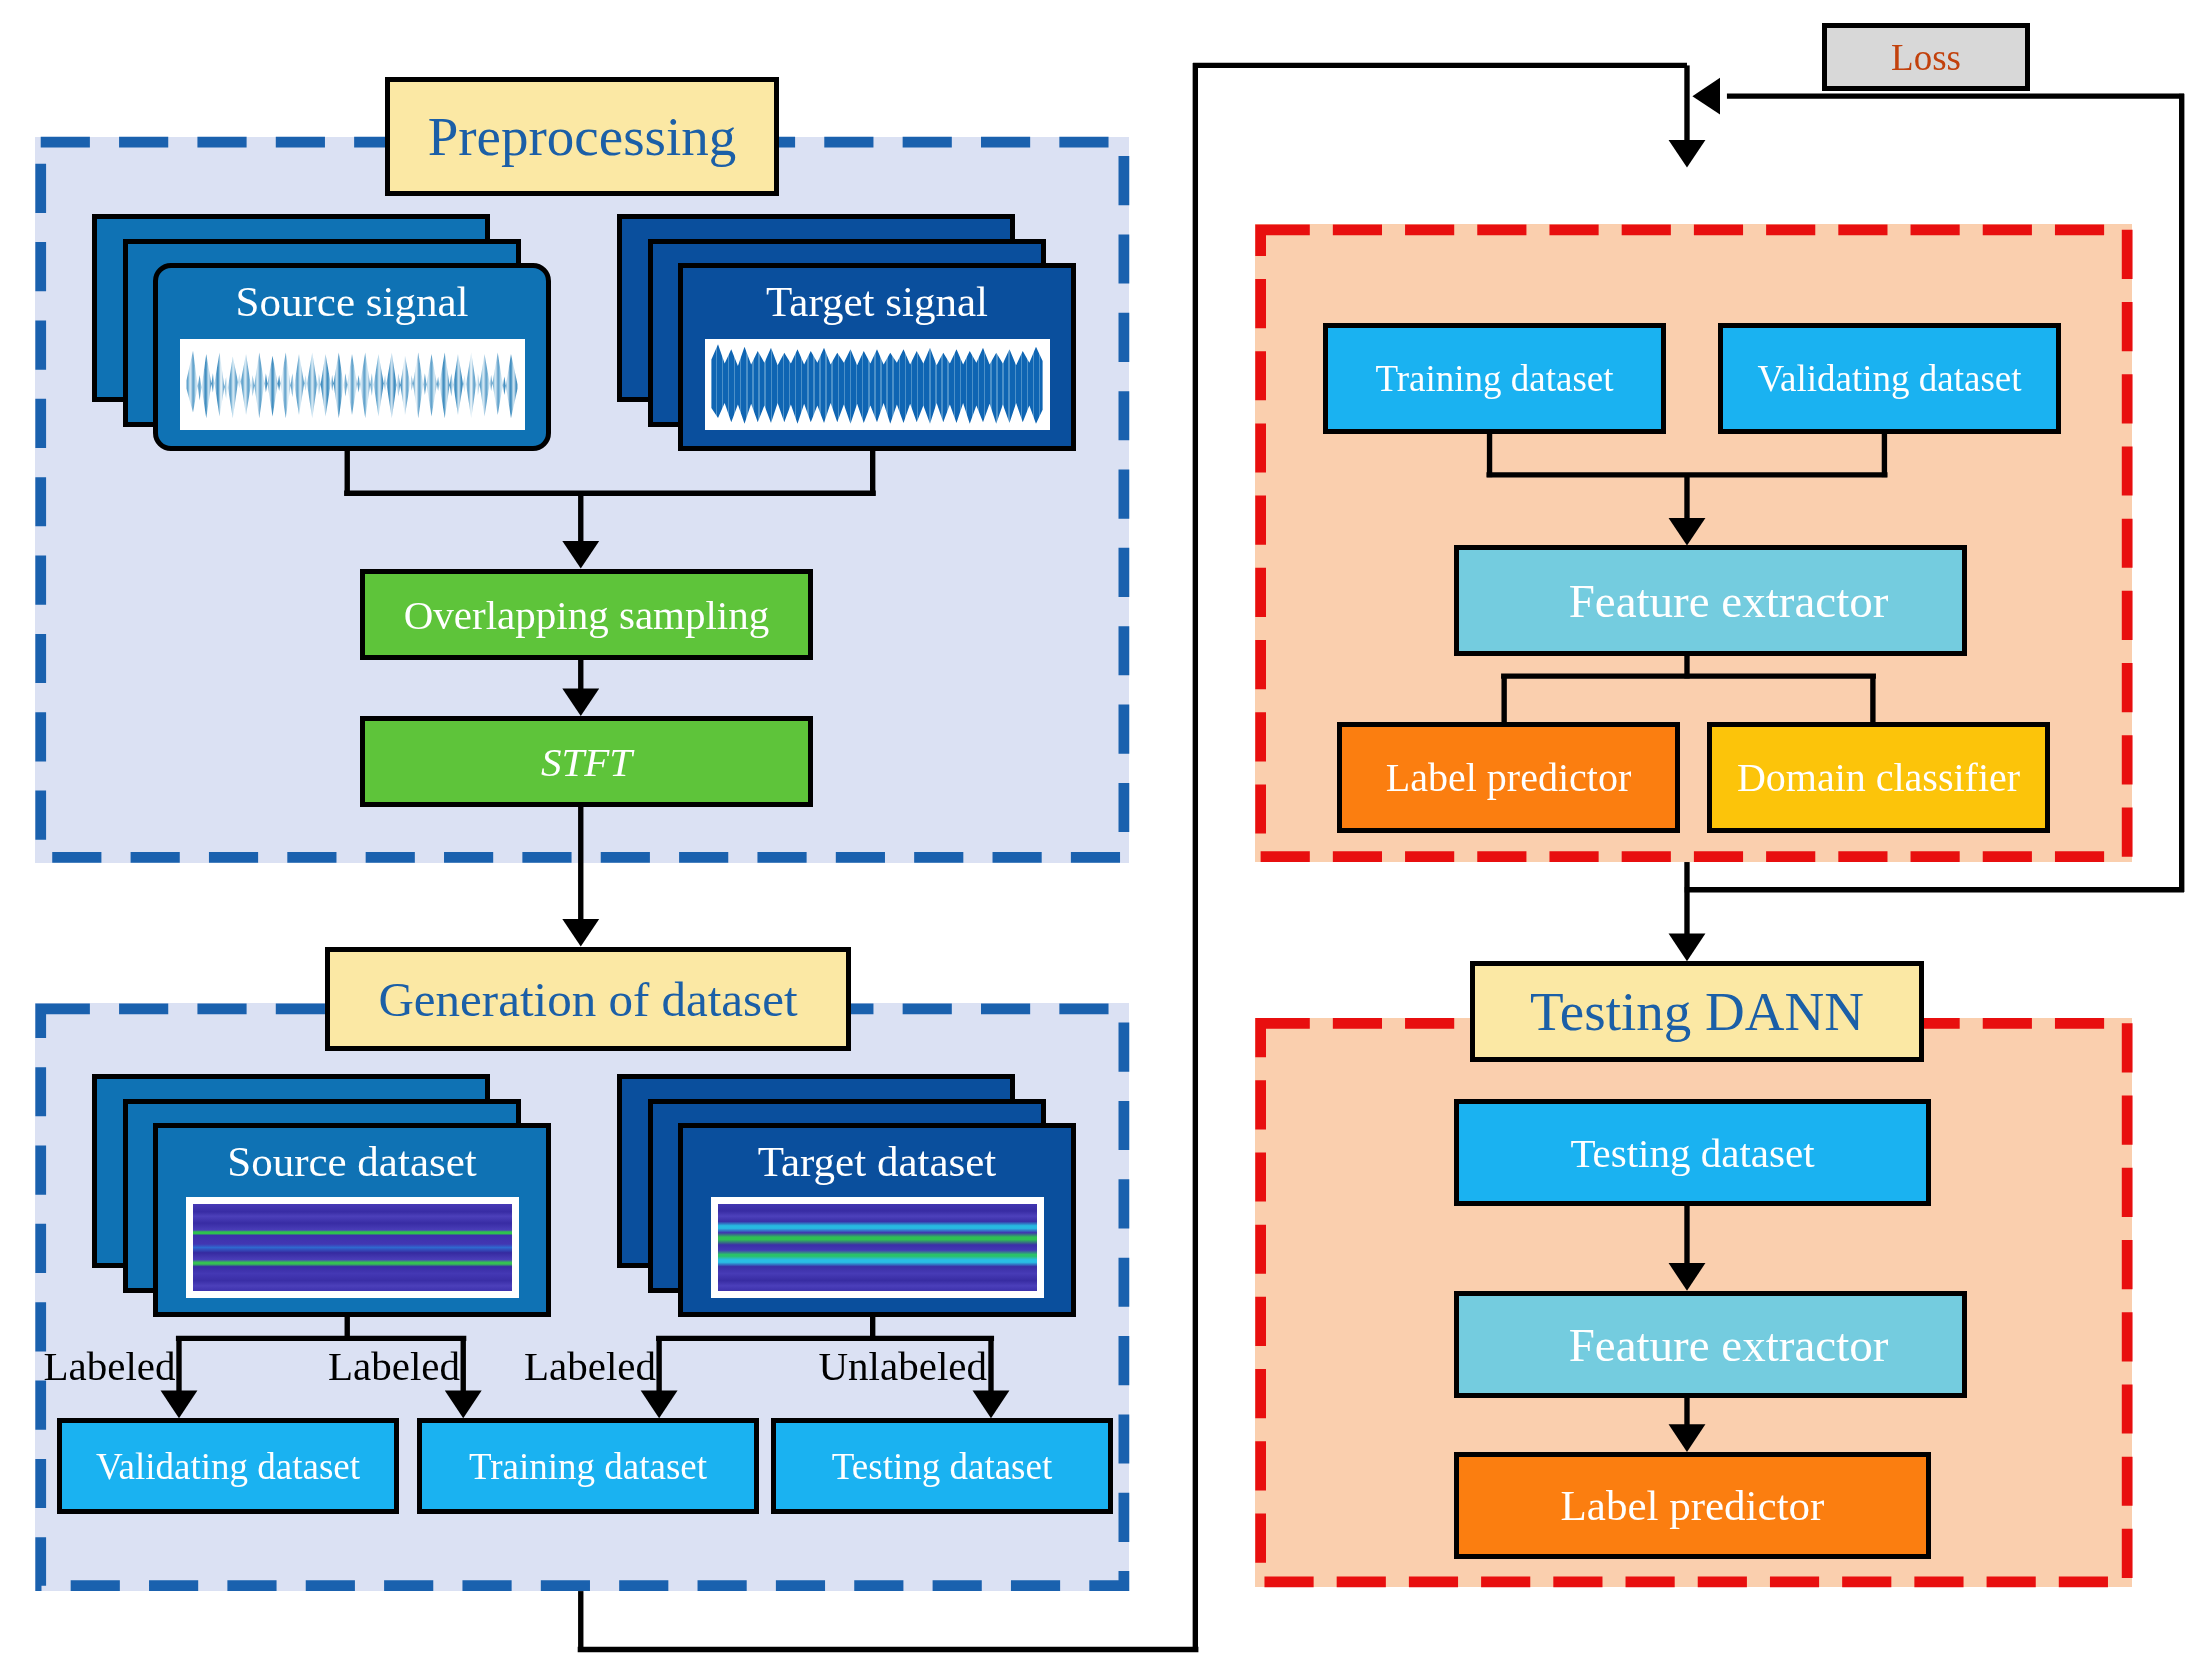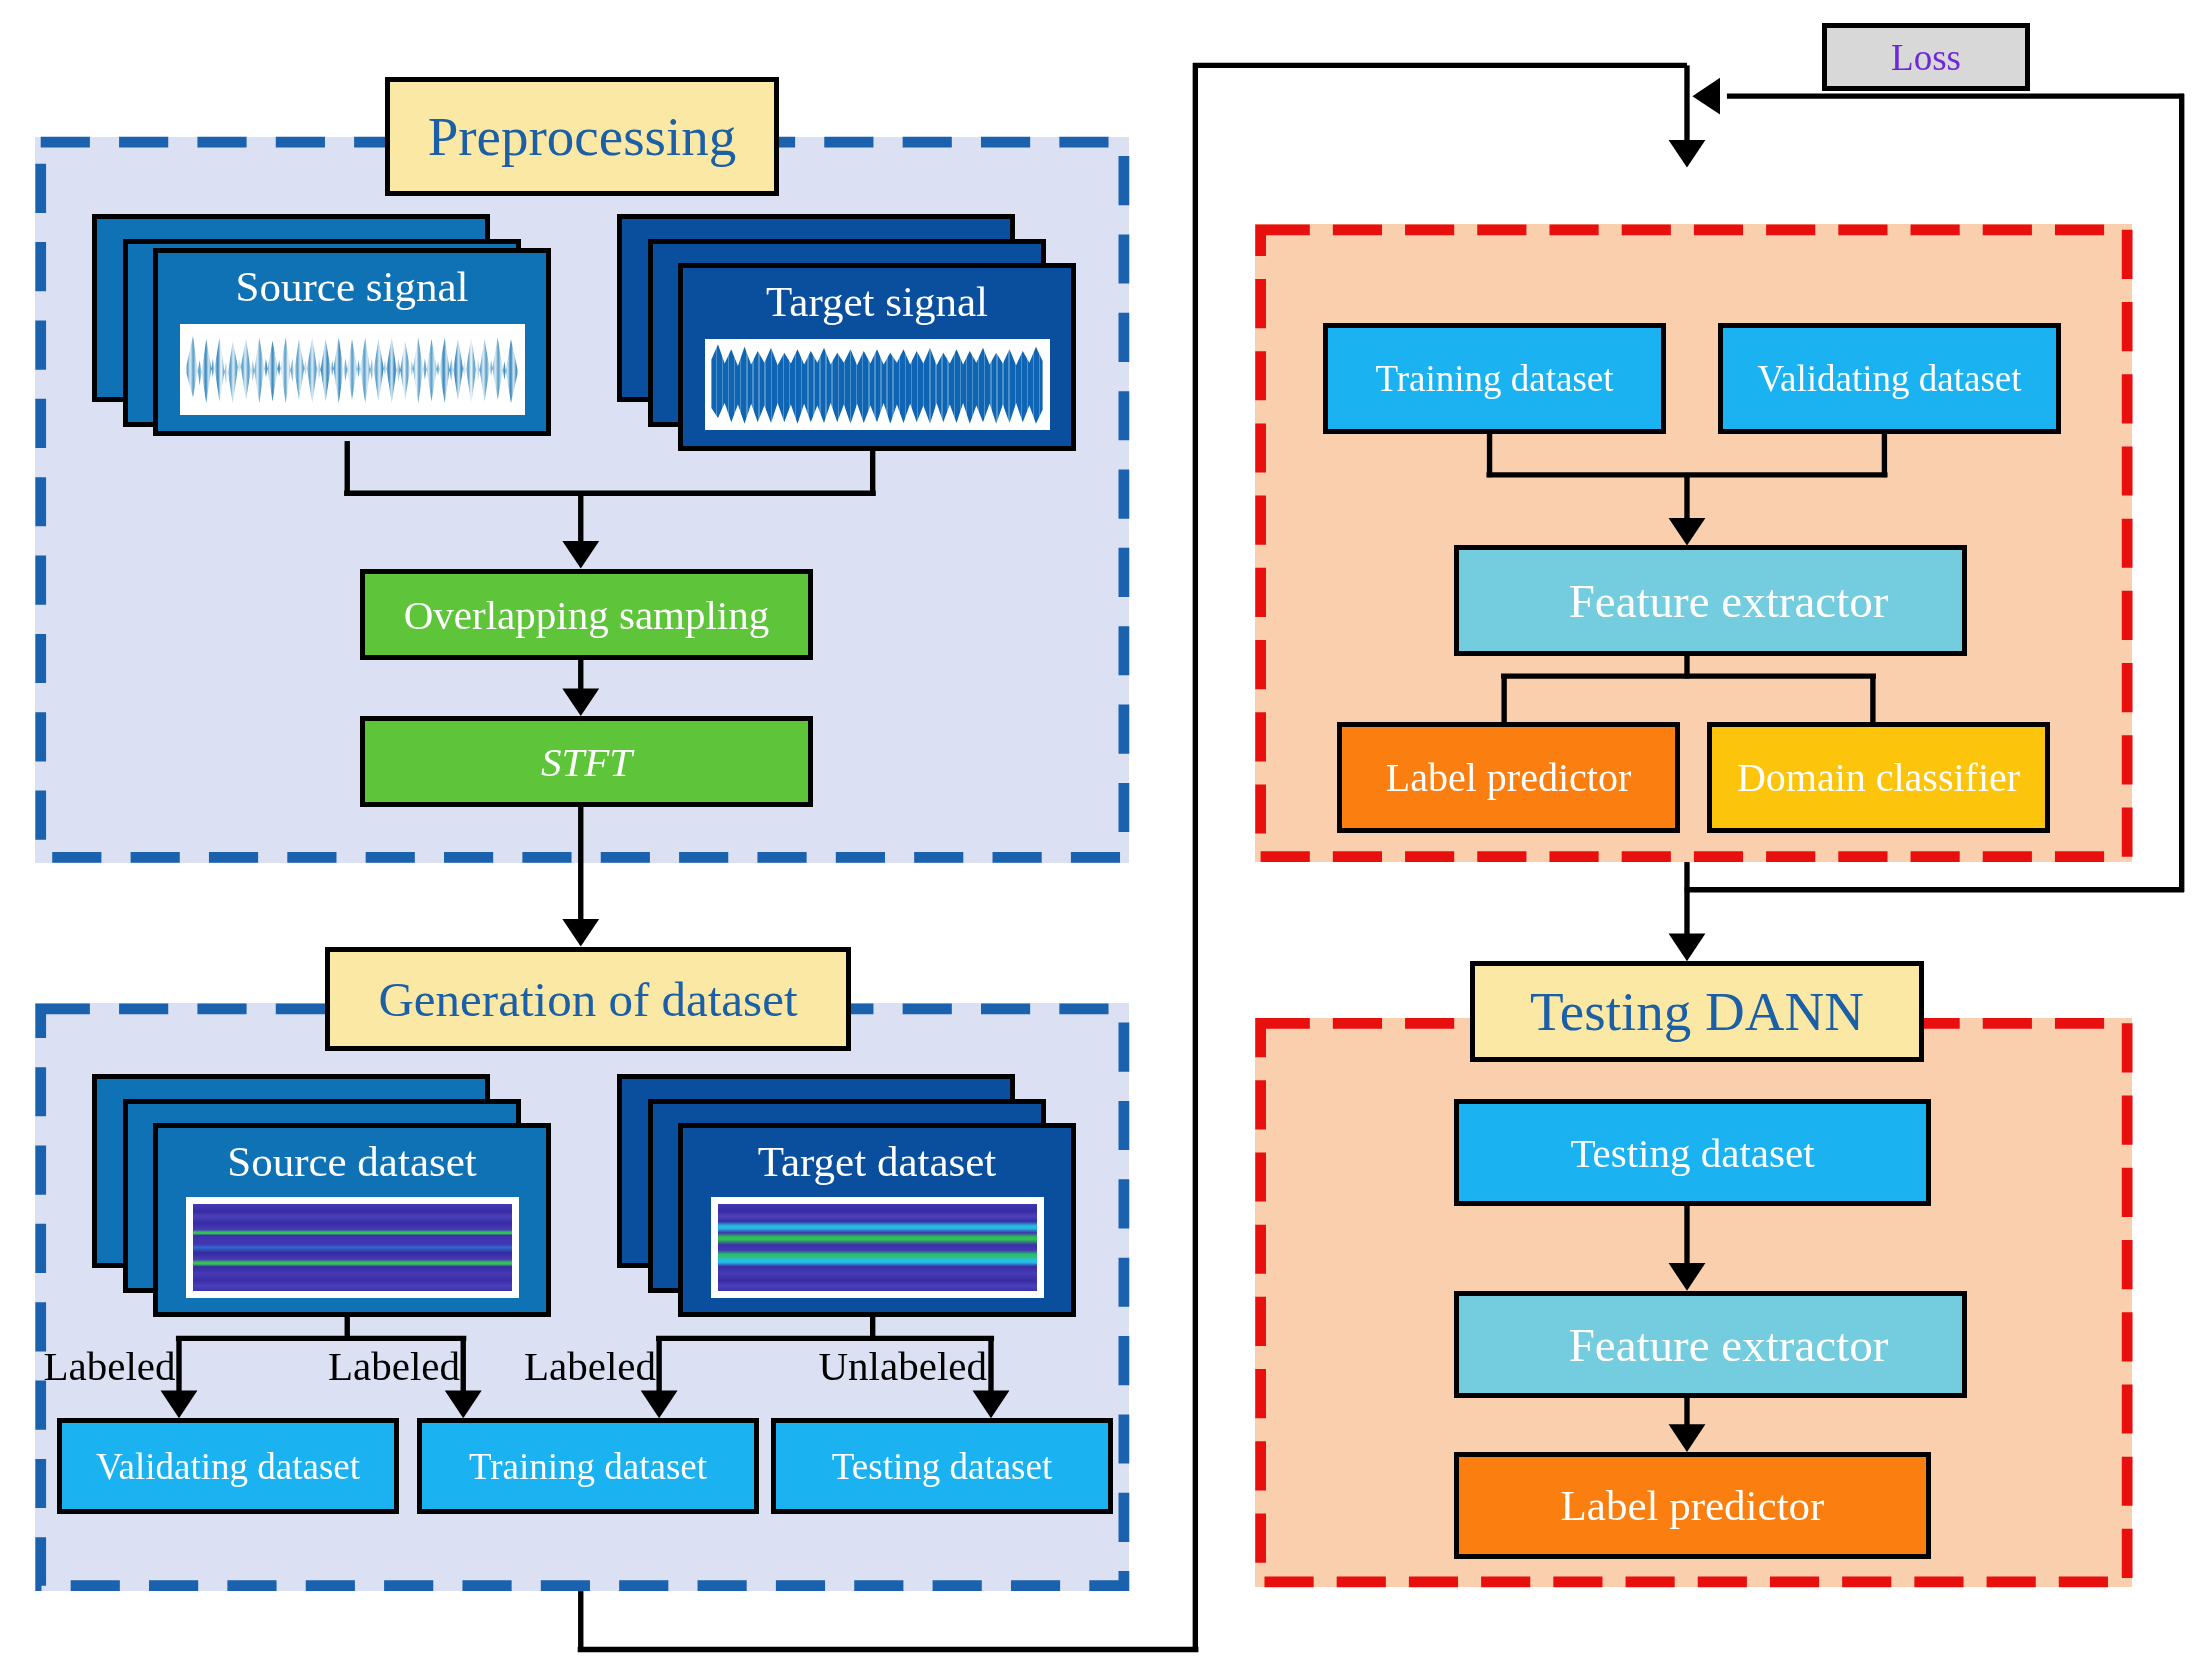--- a/index.html
+++ b/index.html
@@ -33,21 +33,21 @@
   .hdr.small{font-size:49px;}
   .box{
     position:absolute;border:5.4px solid #000;color:#fff;
     display:flex;align-items:center;justify-content:center;white-space:nowrap;
   }
   .green{background:var(--green-box);font-size:41px;}
   .cyan{background:var(--cyan-box);font-size:37px;}
   .fe{background:var(--feature-extractor-box);font-size:47px;padding-left:36px;}
   .lp{background:var(--label-predictor-box);font-size:40px;}
   .dc{background:var(--domain-classifier-box);font-size:40px;}
-  .loss{background:var(--loss-fill);color:#6d28d9;font-size:37px;}
+  .loss{background:var(--loss-fill);color:#c2410c;font-size:37px;}
   .edge-label{
     position:absolute;color:#000;font-size:41px;display:flex;
     align-items:center;justify-content:flex-end;white-space:nowrap;
   }
   .stack{position:absolute;}
   .card{position:absolute;border:5.4px solid #000;}
   .src-card{background:var(--source-card);}
   .tgt-card{background:var(--target-card);}
   .card-title{
     position:absolute;left:0;right:0;top:6.1px;height:54px;color:#fff;font-size:43px;
@@ -156,21 +156,21 @@
 
   <div class="hdr small" style="left:325px;top:947px;width:516px;height:94px;">Generation of dataset</div>
   <div class="hdr" style="left:385px;top:77px;width:384px;height:109px;">Preprocessing</div>
   <div class="hdr" style="left:1470px;top:961px;width:444px;height:91px;">Testing DANN</div>
 
   <div class="box loss" style="left:1822px;top:23px;width:198px;height:58px;">Loss</div>
 
   <div class="stack" style="left:92px;top:214px;width:449px;height:227px;">
     <div class="card src-card" style="left:0;top:0;width:388px;height:178px;"></div>
     <div class="card src-card" style="left:31px;top:24.6px;width:388px;height:178px;"></div>
-    <div class="card src-card" style="left:61px;top:34px;width:388px;height:178px;">
+    <div class="card src-card" style="left:61px;top:49px;width:388px;height:178px;border-radius:18px;">
       <div class="card-title">Source signal</div>
       <div class="plot" style="left:21.5px;top:71px;width:345px;height:91px;">
         <div class="wave-src"></div>
       </div>
     </div>
   </div>
 
   <div class="stack" style="left:617px;top:214px;width:449px;height:227px;">
     <div class="card tgt-card" style="left:0;top:0;width:388px;height:178px;"></div>
     <div class="card tgt-card" style="left:31px;top:24.6px;width:388px;height:178px;"></div>

